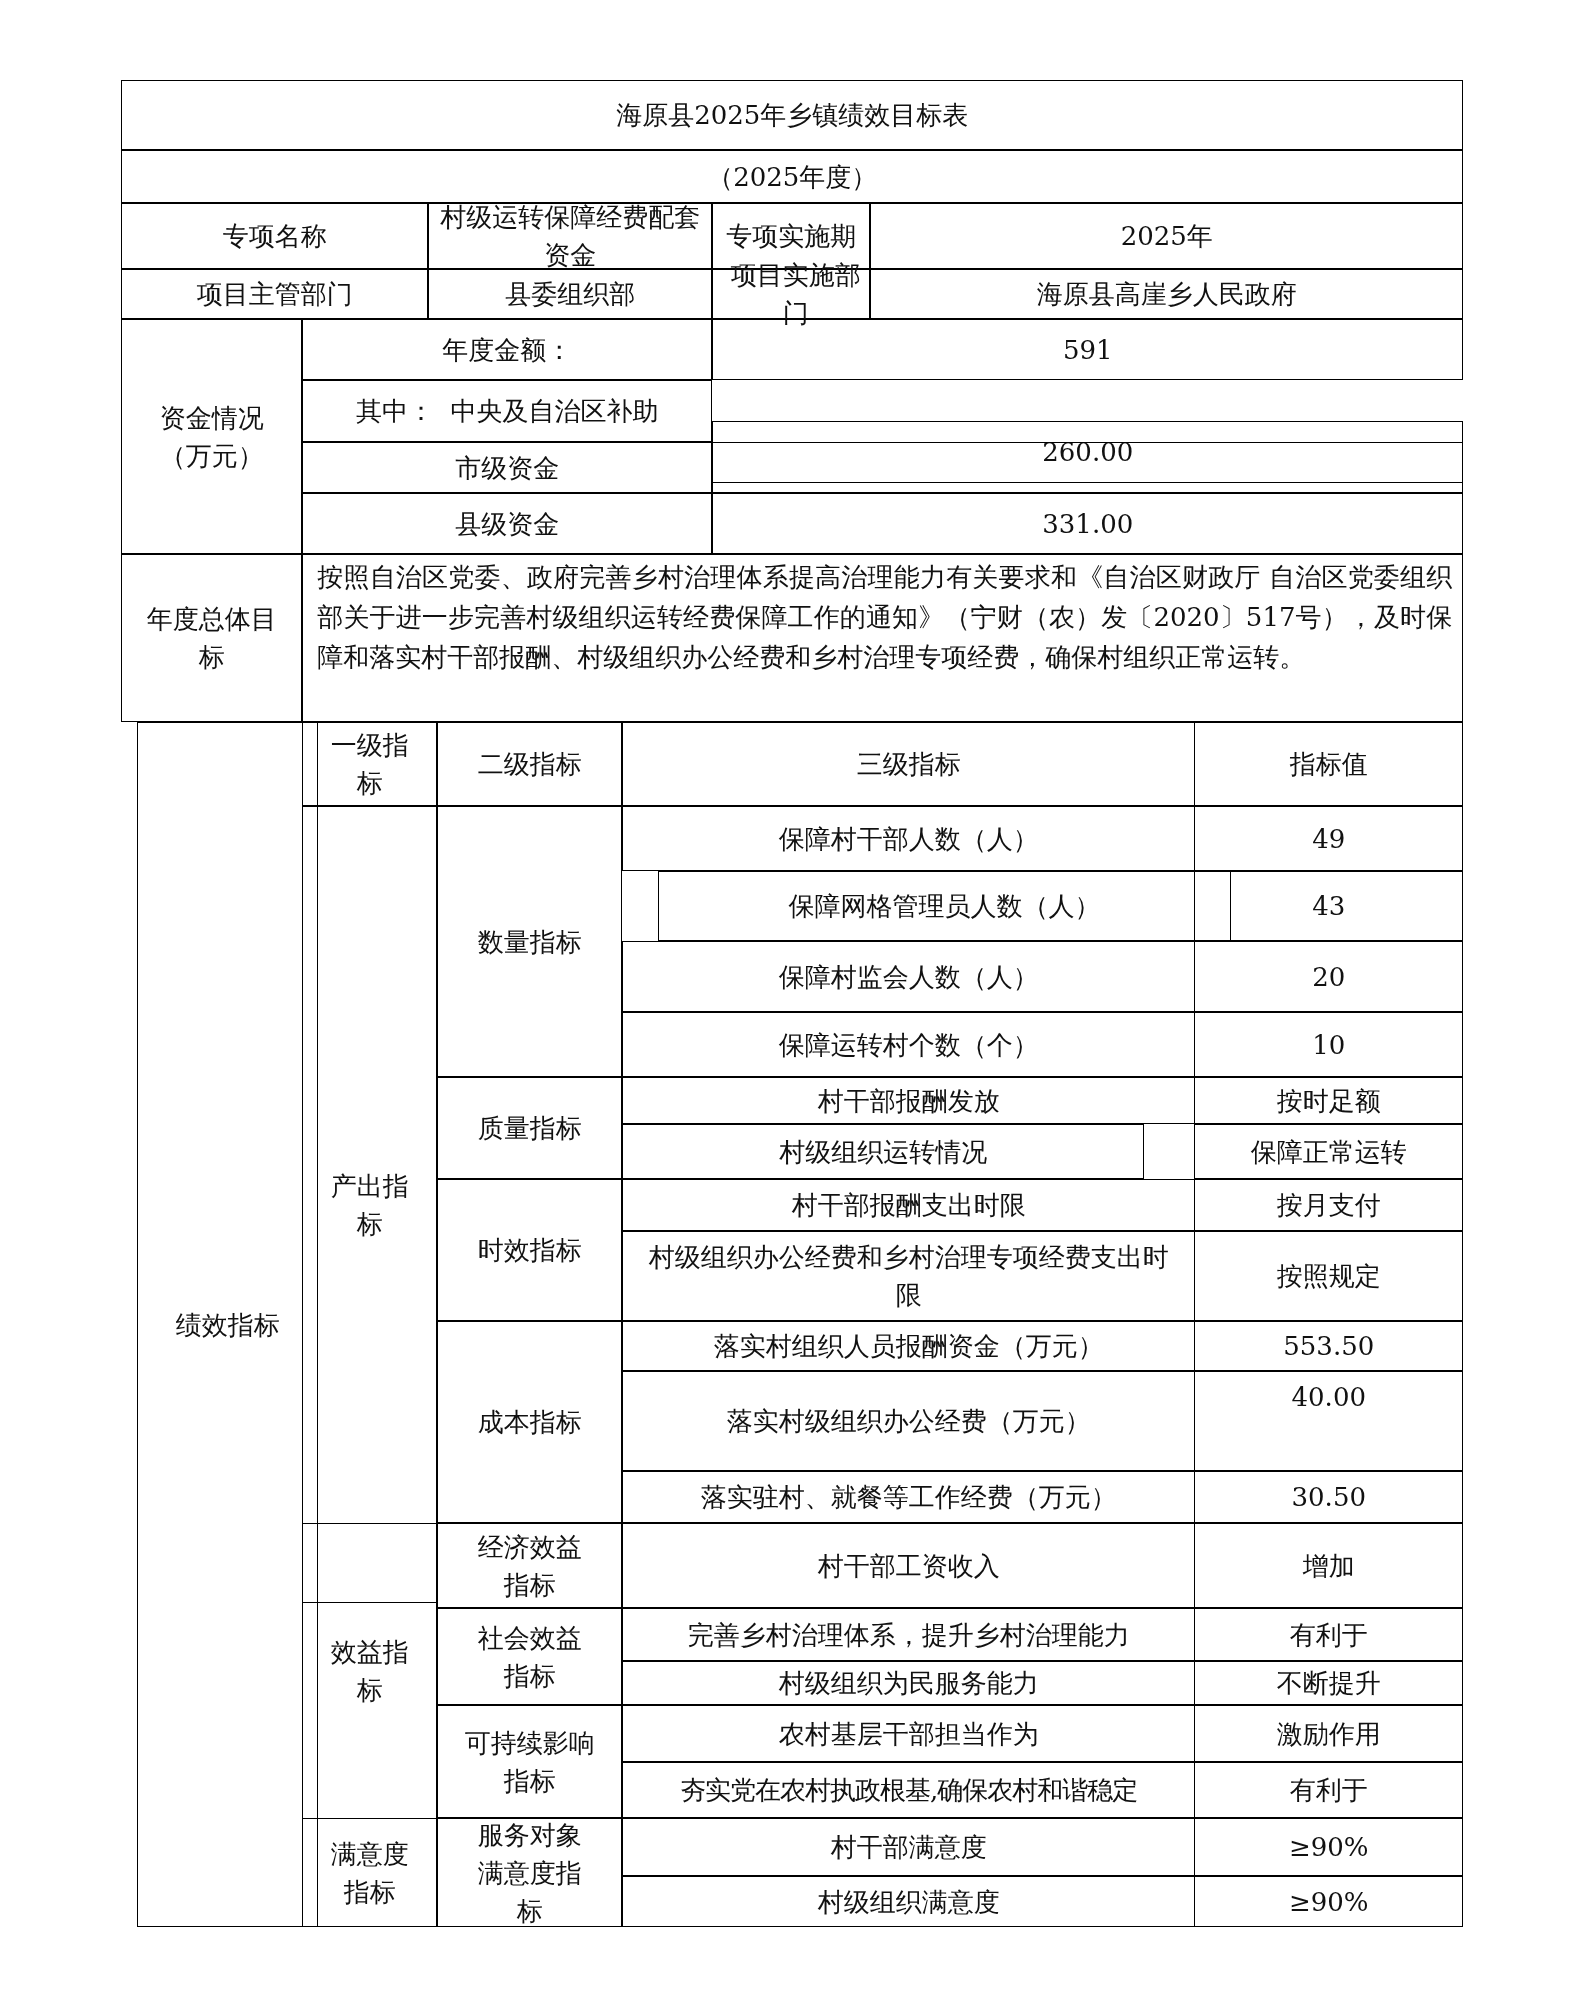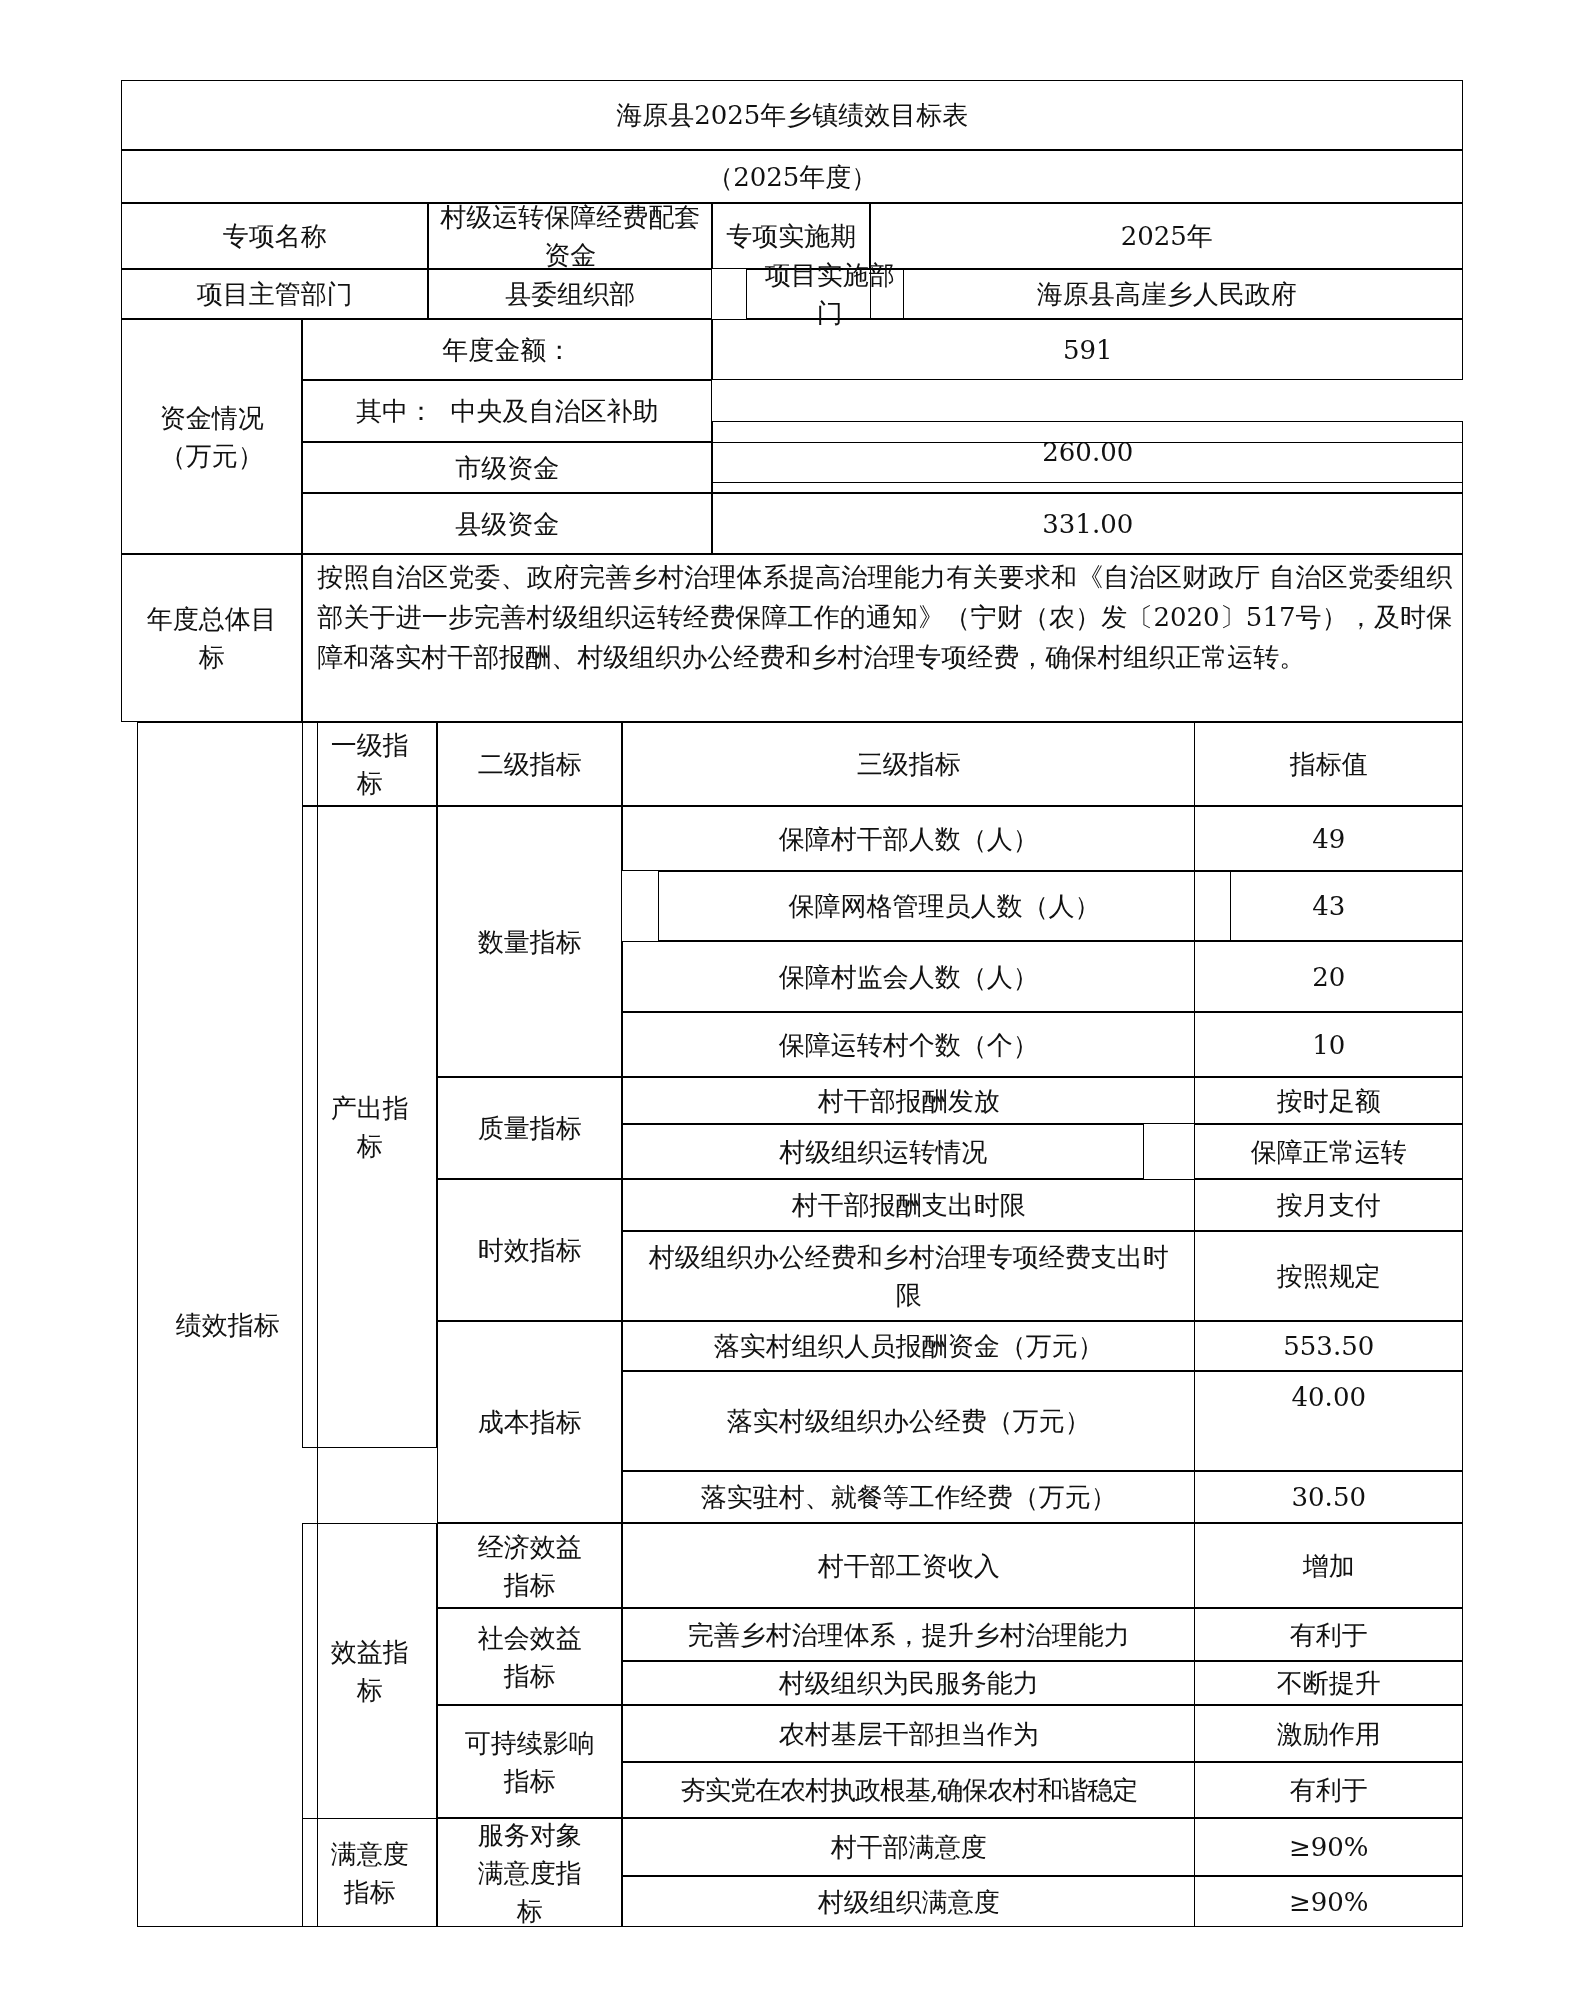--- a/index.html
+++ b/index.html
@@ -34,21 +34,21 @@
   <div class="cell" style="left:749px;top:123px;width:593px;height:66px;">
       <span>2025年</span>
     </div>
 
   <div class="cell" style="left:0;top:189px;width:307px;height:50px;">
       <span>项目主管部门</span>
     </div>
   <div class="cell" style="left:307px;top:189px;width:284px;height:50px;">
       <span>县委组织部</span>
     </div>
-  <div class="cell" style="left:625px;top:189px;width:158px;height:50px;padding-left:17px;">
+  <div class="cell" style="left:591px;top:189px;width:158px;height:50px;padding-left:17px;">
       <span>项目实施部门</span>
     </div>
   <div class="cell" style="left:749px;top:189px;width:593px;height:50px;">
       <span>海原县高崖乡人民政府</span>
     </div>
 
   <div class="cell" style="left:0;top:239px;width:181px;height:235px;padding:0 30px;">
       <span>资金情况（万元）</span>
     </div>
   <div class="cell" style="left:181px;top:239px;width:410px;height:61px;">
@@ -91,21 +91,21 @@
   <div class="cell" style="left:316px;top:642px;width:185px;height:84px;">
       <span>二级指标</span>
     </div>
   <div class="cell" style="left:501px;top:642px;width:573px;height:84px;">
       <span>三级指标</span>
     </div>
   <div class="cell" style="left:1073px;top:642px;width:269px;height:84px;">
       <span>指标值</span>
     </div>
 
-  <div class="cell" style="left:181px;top:726px;width:135px;height:642px;padding:0 22px;">
+  <div class="cell" style="left:181px;top:726px;width:135px;height:797px;padding:0 22px;">
       <span>产出指标</span>
     </div>
   <div class="cell" style="left:181px;top:1443px;width:135px;height:296px;padding:0 22px;">
       <span>效益指标</span>
     </div>
   <div class="cell" style="left:181px;top:1738px;width:135px;height:109px;padding:0 22px;">
       <span>满意度指标</span>
     </div>
 
   <div class="cell" style="left:316px;top:726px;width:185px;height:271px;">

